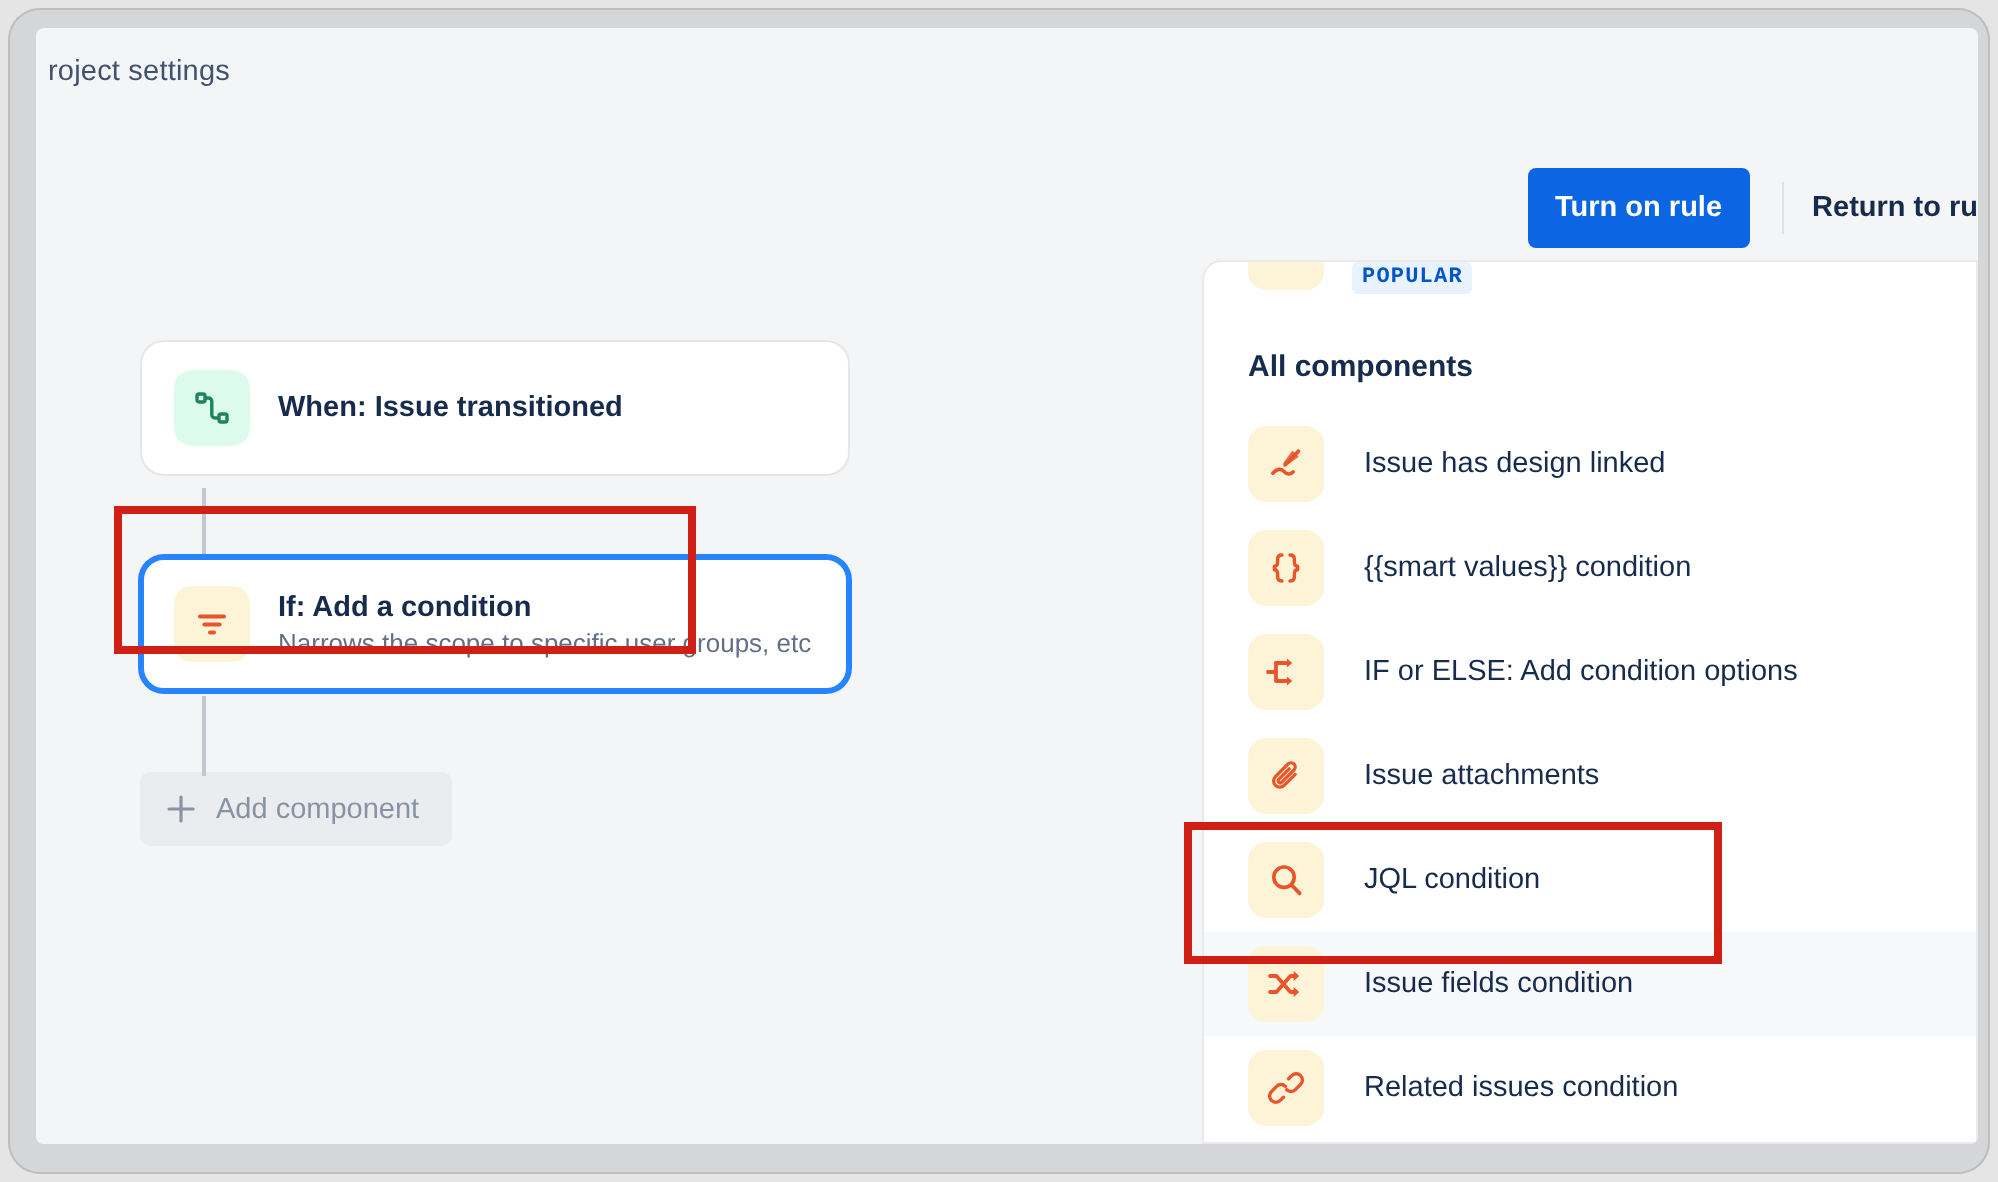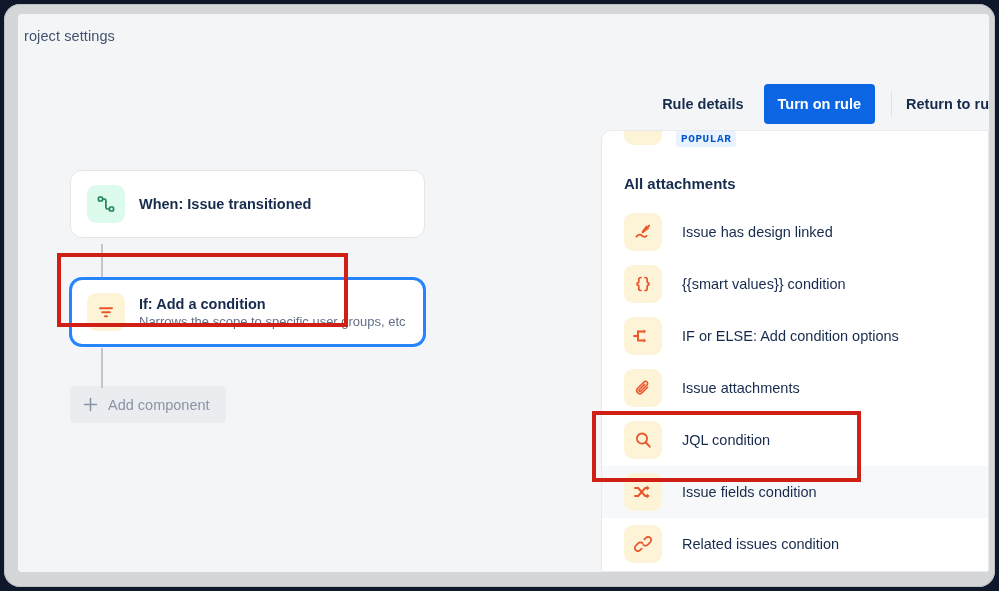--- a/index.html
+++ b/index.html
@@ -10,21 +10,21 @@
     overflow: hidden;
     background: #000000;
     font-family: "Liberation Sans", sans-serif;
   }
 
   
   #screen {
     position: relative;
     width: 999px;
     height: 591px;
-    background: #0f172a;
+    background: #e5e5e5;
   }
 
   .window-frame {
     position: absolute;
     left: 4px;
     top: 4px;
     width: 991px;
     height: 583px;
     background: #d4d6d8;
     border-radius: 16px;
@@ -299,21 +299,20 @@
 </head>
 <body>
 
 <div id="screen">
   <div class="window-frame">
     <div class="window-inner">
 
       <div class="breadcrumb">roject settings</div>
 
       <div class="header-actions">
-        <button class="btn-subtle">Rule details</button>
         <button class="btn-primary">Turn on rule</button>
         <div class="header-divider"></div>
         <button class="btn-return">Return to ru</button>
       </div>
 
       <div class="canvas">
         <div class="flow">
 
           <div class="connector c1"></div>
           <div class="connector c2"></div>
@@ -365,21 +364,21 @@
       </div>
 
       <div class="right-panel">
         <div class="panel-scroll">
 
           <div class="popular-row">
             <div class="popular-icon-clip"></div>
             <span class="popular-badge">POPULAR</span>
           </div>
 
-          <div class="section-title">All attachments</div>
+          <div class="section-title">All components</div>
 
           <div class="comp-list">
 
             <div class="comp-item">
               <div class="comp-icon">
                 <svg width="20" height="20" viewBox="0 0 20 20" fill="none">
                   <path d="M16.2 3.6L9.6 10.4" stroke="#e9552a" stroke-width="1.9" stroke-linecap="round"></path>
                   <path d="M13.2 3.2l3.2 3.2-6.4 4.6-1.4-1.4z" fill="#e9552a" opacity="0.85"></path>
                   <path d="M3.4 14.6c2.1-2.4 4.2-2.4 5.6-.9 1.4 1.5 3.2 1.8 4.6.2" stroke="#e9552a" stroke-width="1.8" stroke-linecap="round" fill="none"></path>
                 </svg>

